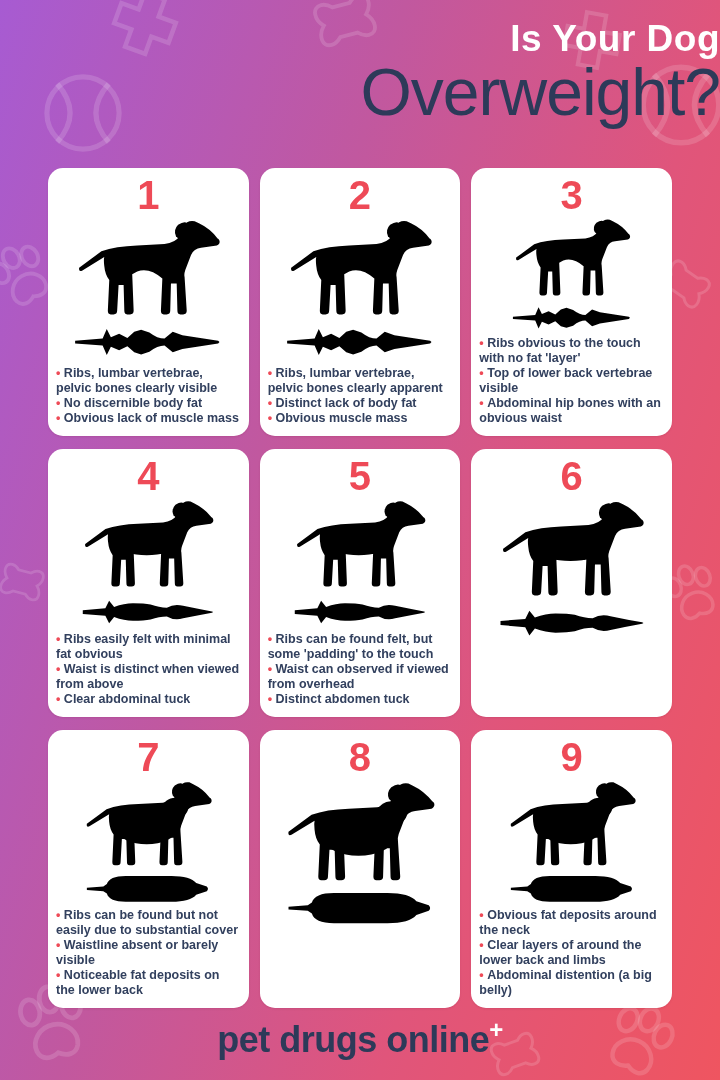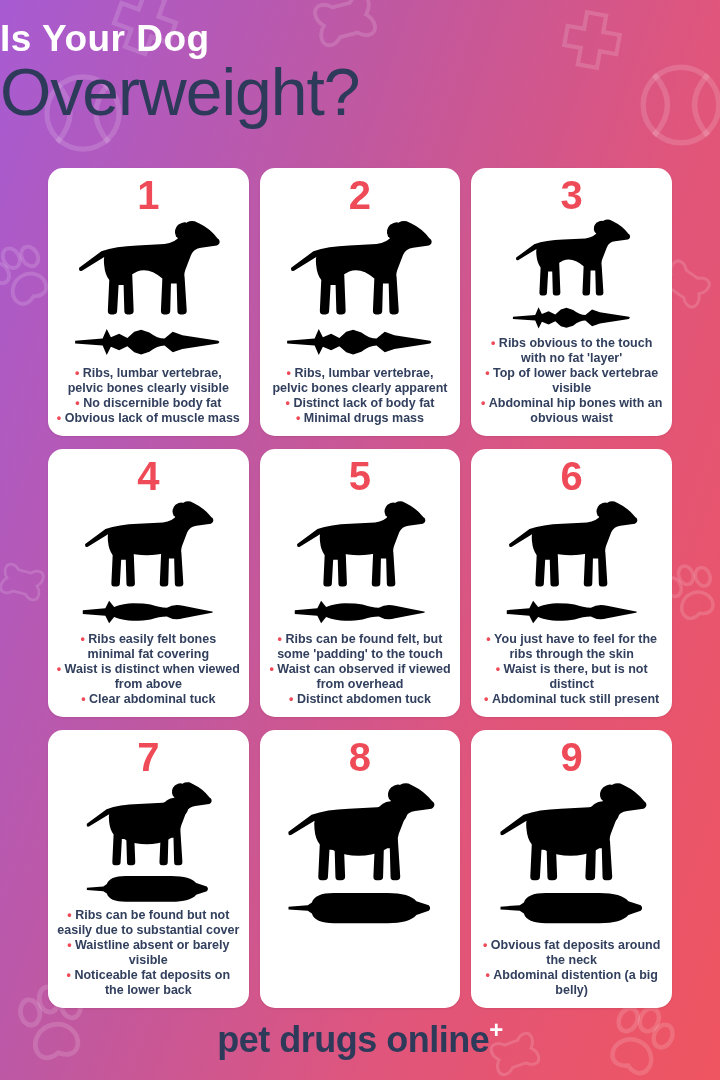--- a/index.html
+++ b/index.html
@@ -10,21 +10,21 @@
     position:relative;
   }
   .poster{
     position:absolute;inset:0;
     background:linear-gradient(108deg,#a75bd2 0%,#c1589f 38%,#e0557b 68%,#ef5560 100%);
   }
   
   .pattern{position:absolute;color:rgba(255,255,255,0.15);}
   .pattern svg{display:block;}
   
-  .title-wrap{position:relative;text-align:left;padding-top:20px;line-height:1;}
+  .title-wrap{position:relative;text-align:right;padding-top:20px;line-height:1;}
   .title-line1{
     color:#ffffff;font-size:37px;font-weight:bold;letter-spacing:.5px;
   }
   .title-line2{
     color:#2d3a59;font-size:66px;font-weight:normal;letter-spacing:-1px;margin-top:2px;
   }
   
   .grid{
     position:absolute;left:48px;top:168px;width:624px;
     display:grid;
@@ -39,21 +39,21 @@
     box-shadow:0 1px 2px rgba(120,30,60,.15);
   }
   .card-number{
     color:#ee4a57;font-size:40px;font-weight:bold;line-height:1.05;
   }
   .dog-side{width:156px;height:104px;color:#333b4f;margin-top:-2px;}
   .dog-top{width:164px;height:44px;color:#333b4f;margin-top:2px;}
   .row3 .dog-side{width:164px;height:108px;}
   .bullets{
     list-style:none;margin:auto 0 0 0;padding:0 2px;
-    text-align:center;color:#32405e;font-weight:bold;
+    color:#32405e;font-weight:bold;
     font-size:12.5px;line-height:1.2;
   }
   .bullets li{display:block;}
   .bullets li::before{content:"\2022\00a0";color:#ee4a57;}
   
   .footer{
     position:absolute;left:0;right:0;top:1016px;text-align:center;
     color:#2d3a59;font-size:36px;font-weight:bold;letter-spacing:-.5px;
   }
   .footer .plus{
@@ -213,21 +213,21 @@
       <div class="card-number">2</div>
       <svg class="dog-side">
           <use href="#dog-side-1"></use>
         </svg>
       <svg class="dog-top">
           <use href="#dog-top-1"></use>
         </svg>
       <ul class="bullets">
         <li>Ribs, lumbar vertebrae, pelvic bones clearly apparent</li>
         <li>Distinct lack of body fat</li>
-        <li>Minimal drugs mass</li>
+        <li>Obvious muscle mass</li>
       </ul>
     </div>
 
     <div class="card">
       <div class="card-number">3</div>
       <svg class="dog-side">
           <use href="#dog-side-1"></use>
         </svg>
       <svg class="dog-top">
           <use href="#dog-top-1"></use>
@@ -241,21 +241,21 @@
 
     <div class="card">
       <div class="card-number">4</div>
       <svg class="dog-side">
           <use href="#dog-side-2"></use>
         </svg>
       <svg class="dog-top">
           <use href="#dog-top-2"></use>
         </svg>
       <ul class="bullets">
-        <li>Ribs easily felt bones minimal fat covering</li>
+        <li>Ribs easily felt with minimal fat obvious</li>
         <li>Waist is distinct when viewed from above</li>
         <li>Clear abdominal tuck</li>
       </ul>
     </div>
 
     <div class="card">
       <div class="card-number">5</div>
       <svg class="dog-side">
           <use href="#dog-side-2"></use>
         </svg>
@@ -270,25 +270,20 @@
     </div>
 
     <div class="card">
       <div class="card-number">6</div>
       <svg class="dog-side">
           <use href="#dog-side-2"></use>
         </svg>
       <svg class="dog-top">
           <use href="#dog-top-2"></use>
         </svg>
-      <ul class="bullets">
-        <li>You just have to feel for the ribs through the skin</li>
-        <li>Waist is there, but is not distinct</li>
-        <li>Abdominal tuck still present</li>
-      </ul>
     </div>
 
     <div class="card row3">
       <div class="card-number">7</div>
       <svg class="dog-side">
           <use href="#dog-side-3"></use>
         </svg>
       <svg class="dog-top">
           <use href="#dog-top-3"></use>
         </svg>
@@ -312,20 +307,21 @@
     <div class="card row3">
       <div class="card-number">9</div>
       <svg class="dog-side">
           <use href="#dog-side-3"></use>
         </svg>
       <svg class="dog-top">
           <use href="#dog-top-3"></use>
         </svg>
       <ul class="bullets">
         <li>Obvious fat deposits around the neck</li>
+        <li>Clear layers of around the lower back and limbs</li>
         <li>Abdominal distention (a big belly)</li>
       </ul>
     </div>
 
   </div>
 
   <div class="footer">
     <span>pet drugs online</span><span class="plus">+</span>
   </div>
 

